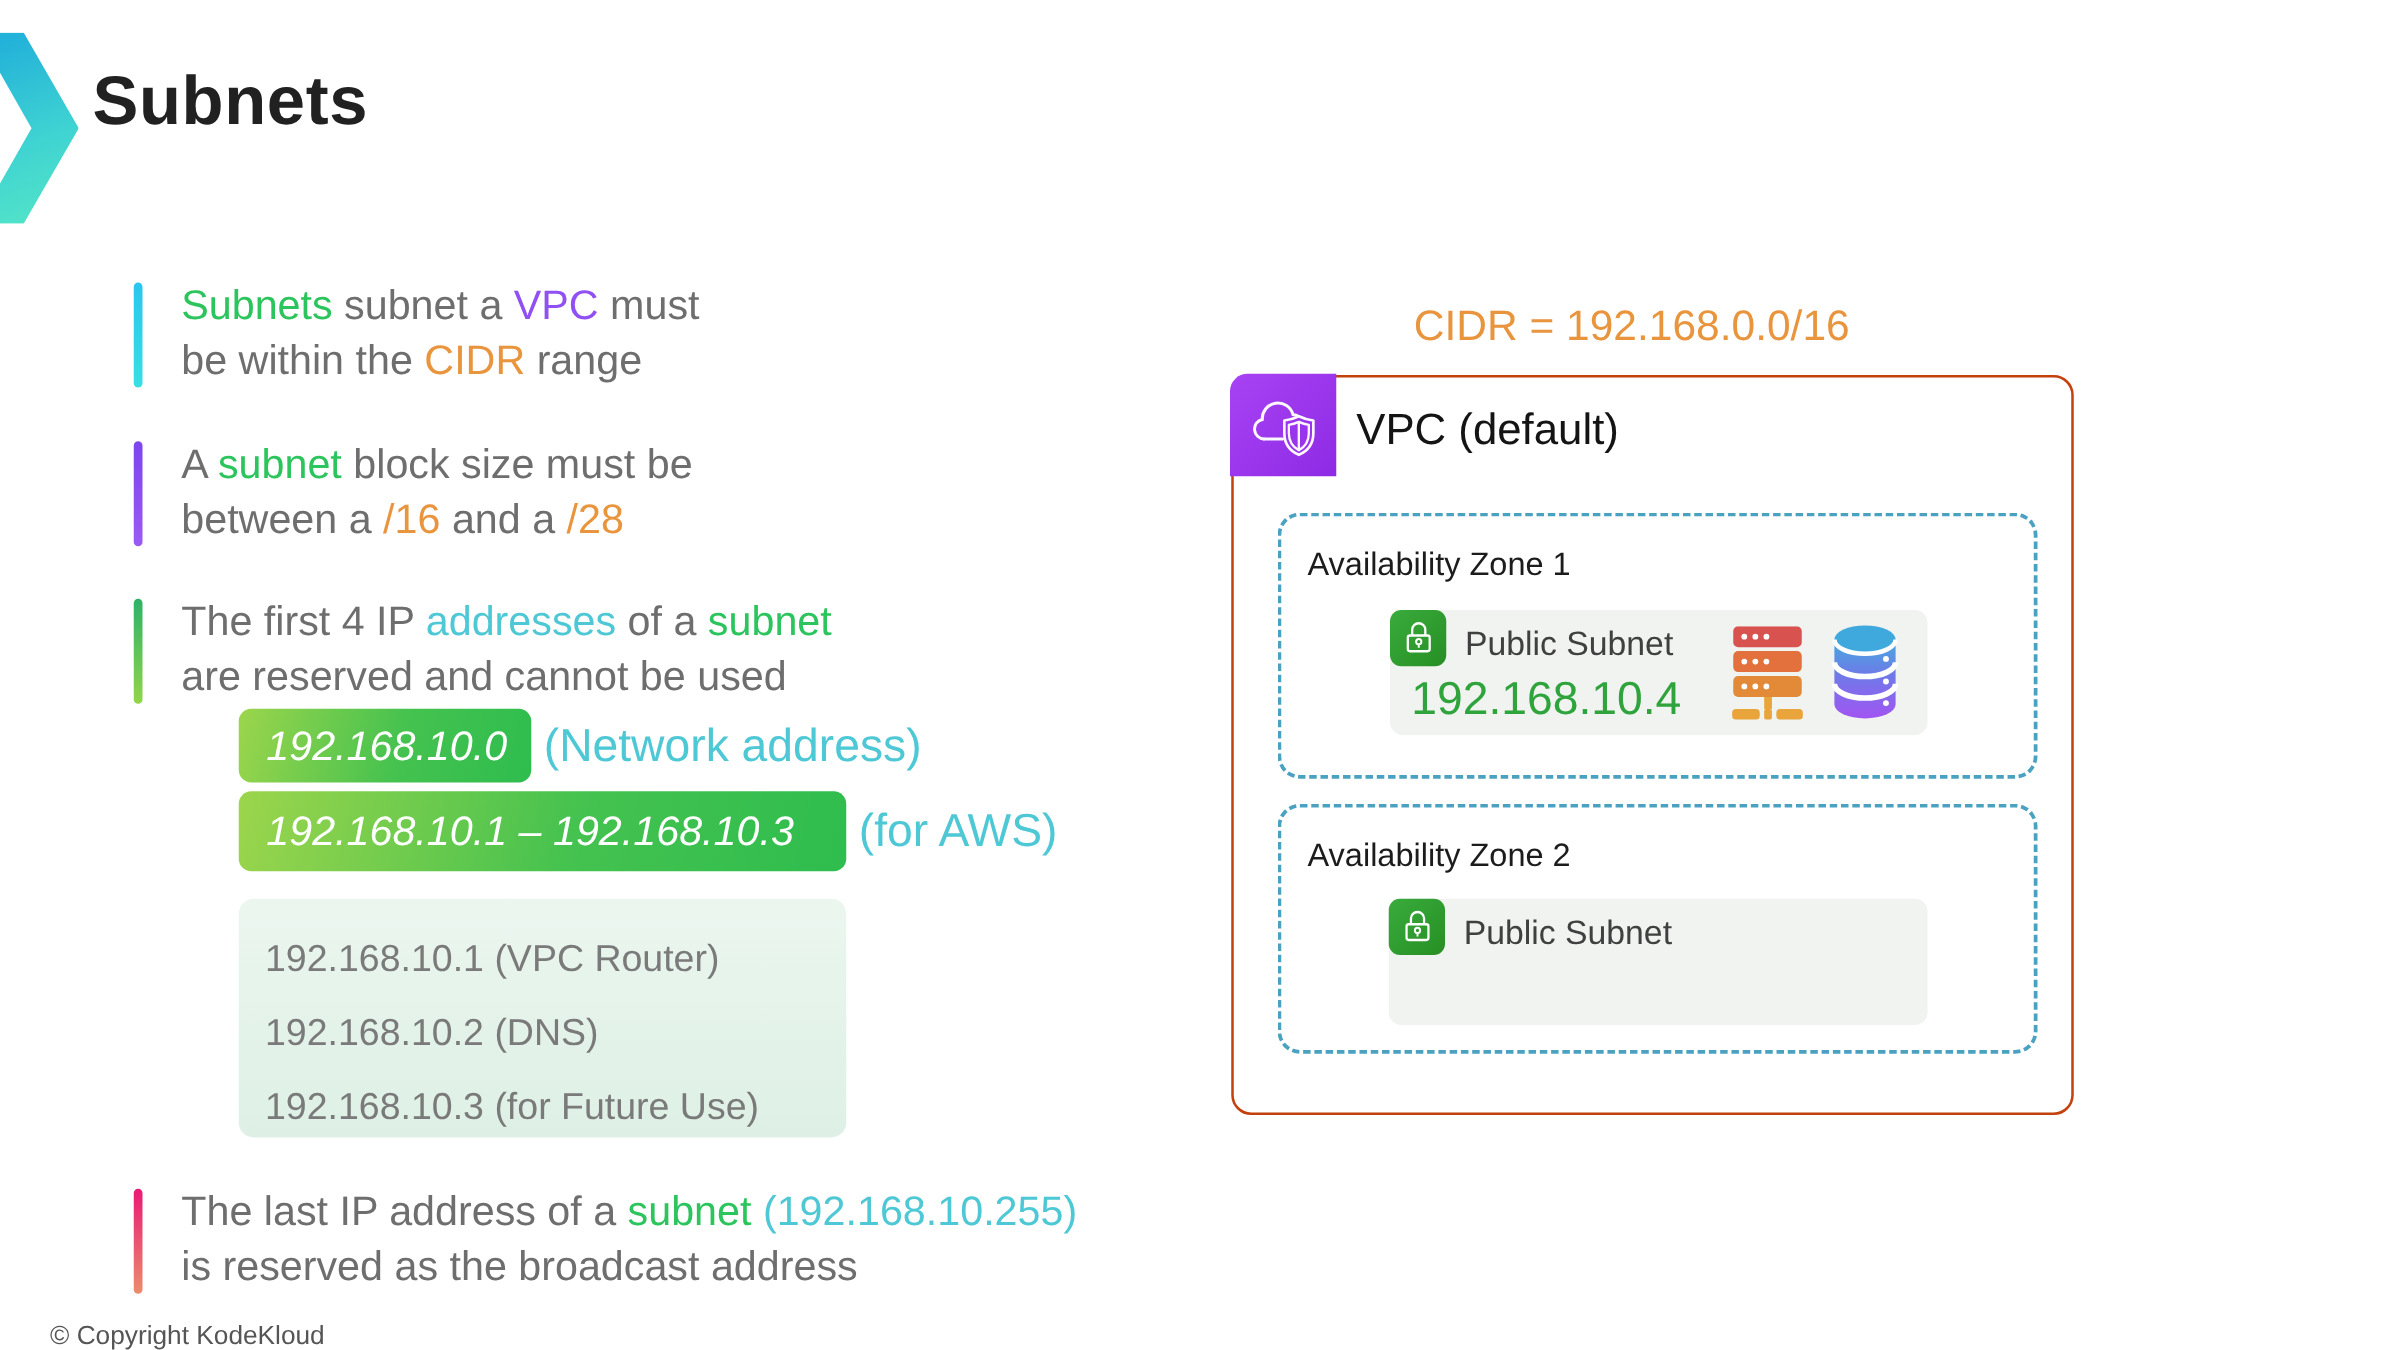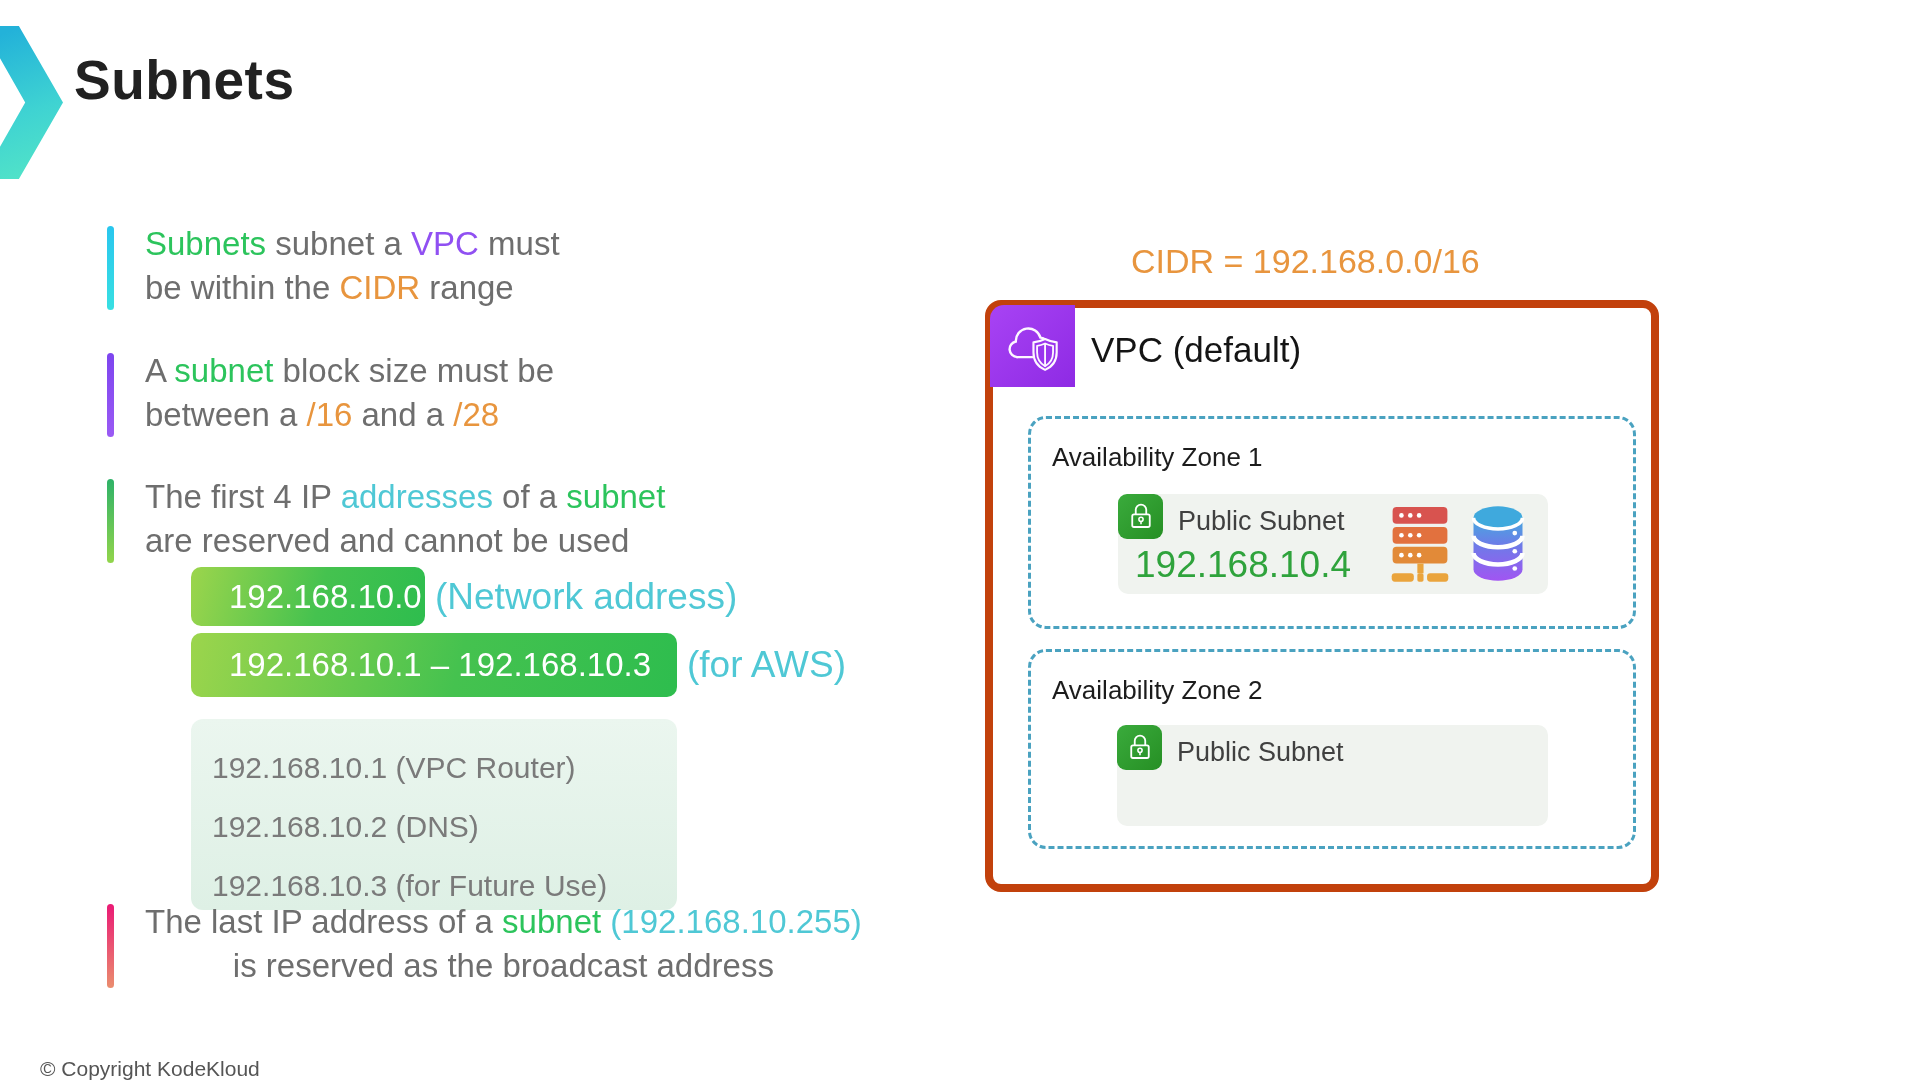--- a/index.html
+++ b/index.html
@@ -20,57 +20,58 @@
     font-size:55px; font-weight:600; color:#212121; letter-spacing:.5px;
   }
 
   
   .bullet { position:absolute; left:107px; display:flex; }
   .bullet .bar { flex:0 0 7px; width:7px; height:84px; margin-top:4px; border-radius:4px; }
   .bar-cyan   { background:linear-gradient(180deg,#29c6ee,#38dfe2); }
   .bar-purple { background:linear-gradient(180deg,#7d45ef,#9a5af4); }
   .bar-green  { background:linear-gradient(180deg,#2eb268,#92d54b); }
   .bar-pink   { background:linear-gradient(180deg,#ea1a75,#ea8d6e); }
-  .b1 { top:222px; } .b2 { top:349px; } .b3 { top:475px; } .b4 { top:900px;text-align:center; }
+  .b1 { top:222px; } .b2 { top:349px; } .b3 { top:475px; } .b4 { top:947px; }
   .btext { margin-left:31px; font-size:33px; line-height:44px; color:#6e6e6e; }
   .btext .line span { white-space:pre-wrap; }
   .hl-green  { color:#2cc45c; }
   .hl-purple { color:#9050f2; }
   .hl-orange { color:#e8953e; }
   .hl-teal   { color:#4fc8d5; }
 
   
   .iprow { position:absolute; left:191px; display:flex; align-items:center; }
   .row-network { top:567px; height:59px; }
   .row-aws     { top:633px; height:64px; }
   .ipchip {
     height:100%; display:flex; align-items:center; box-sizing:border-box;
-    padding-left:38px; border-radius:10px; color:#ffffff; font-size:33px;
+    padding-left:22px; border-radius:10px; color:#ffffff; font-size:33px;
     background:linear-gradient(104deg,#9cd54c 0%,#45c24f 55%,#2ebd4e 100%);
+    font-style:italic;
   }
   .chip-network { width:234px; }
   .chip-aws     { width:486px; }
   .iplabel { margin-left:10px; font-size:37px; color:#4fc8d5; }
 
   .reserved {
     position:absolute; left:191px; top:719px; width:486px; height:191px;
     border-radius:12px; box-sizing:border-box; padding:33px 0 0 21px;
     background:linear-gradient(180deg,#ebf6ef 0%,#def0e5 100%);
   }
   .rrow { font-size:30px; line-height:31px; margin-bottom:28px; color:#7a7a7a; }
 
   
   .footer { position:absolute; left:40px; top:1057px; font-size:21px; color:#555555; }
 
   
   .cidr { position:absolute; left:1131px; top:242px; font-size:34px; color:#e8953e; }
 
   .vpc {
     position:absolute; left:985px; top:300px; width:674px; height:592px;
-    border:8px solid #c2410c; border-radius:16px; box-sizing:border-box; background:#ffffff;
+    border:2px solid #c2410c; border-radius:16px; box-sizing:border-box; background:#ffffff;
   }
   .vpc-badge {
     position:absolute; left:-3px; top:-3px; width:85px; height:82px;
     background:linear-gradient(135deg,#a843f4,#8e2ae4);
     border-radius:14px 0 0 0;
     display:flex; align-items:center; justify-content:center;
   }
   .vpc-title { position:absolute; left:98px; top:22px; font-size:35px; font-weight:500; color:#141414; }
 
   .az {

